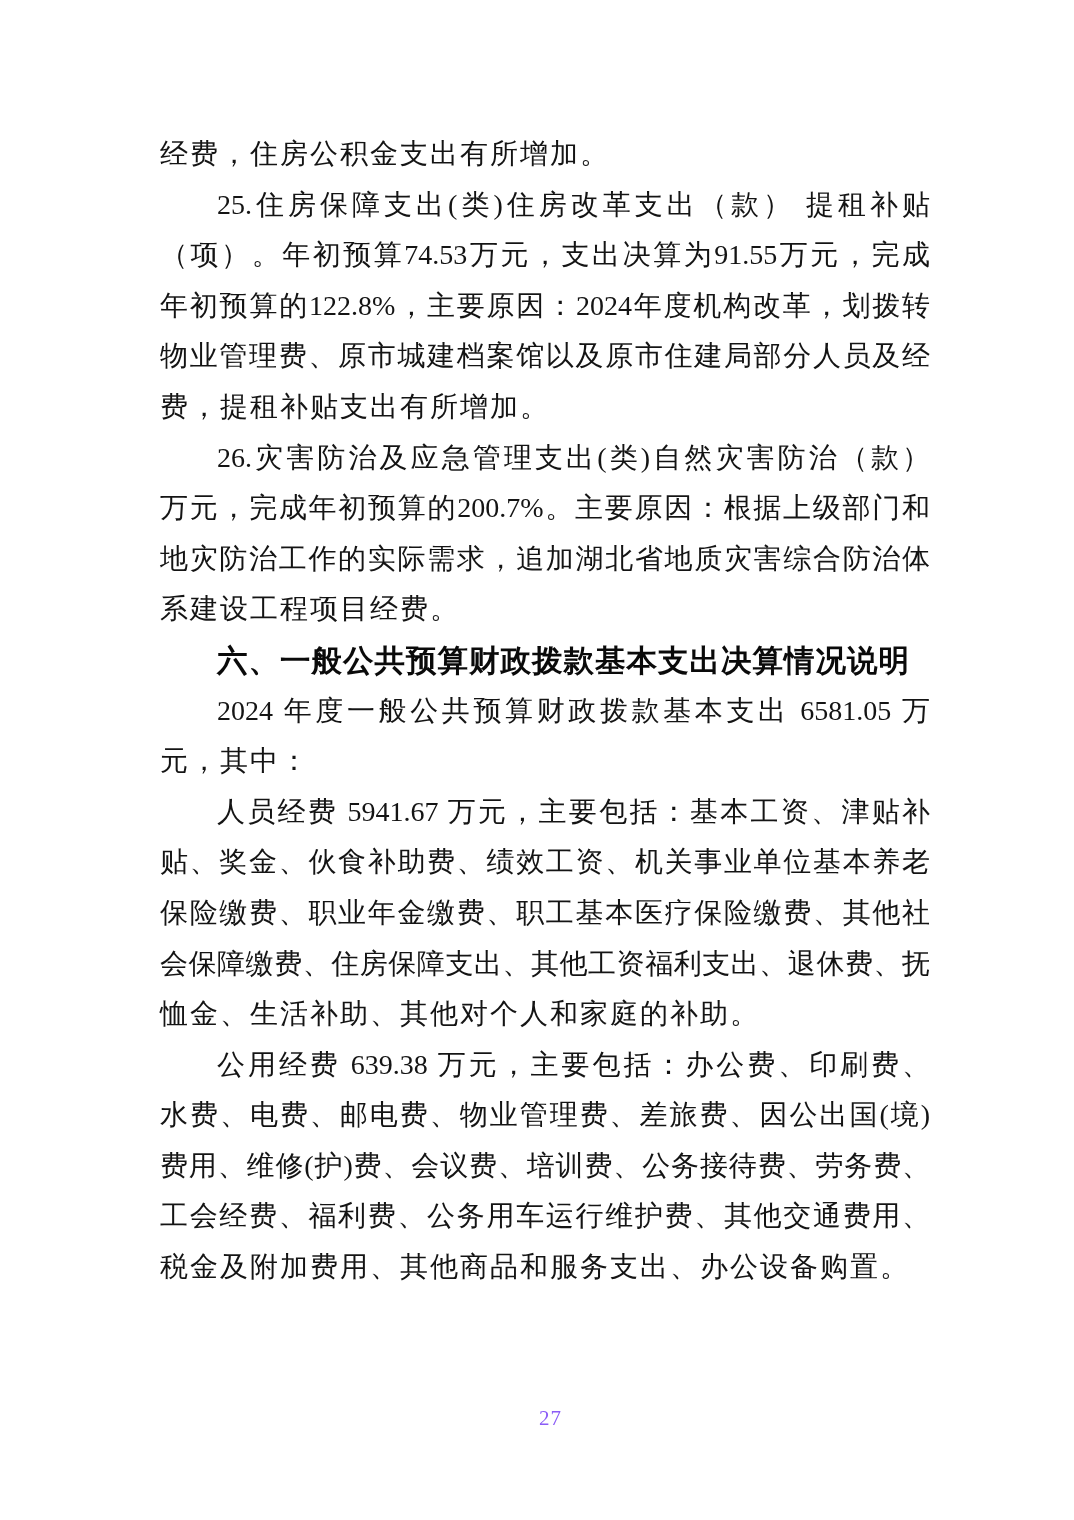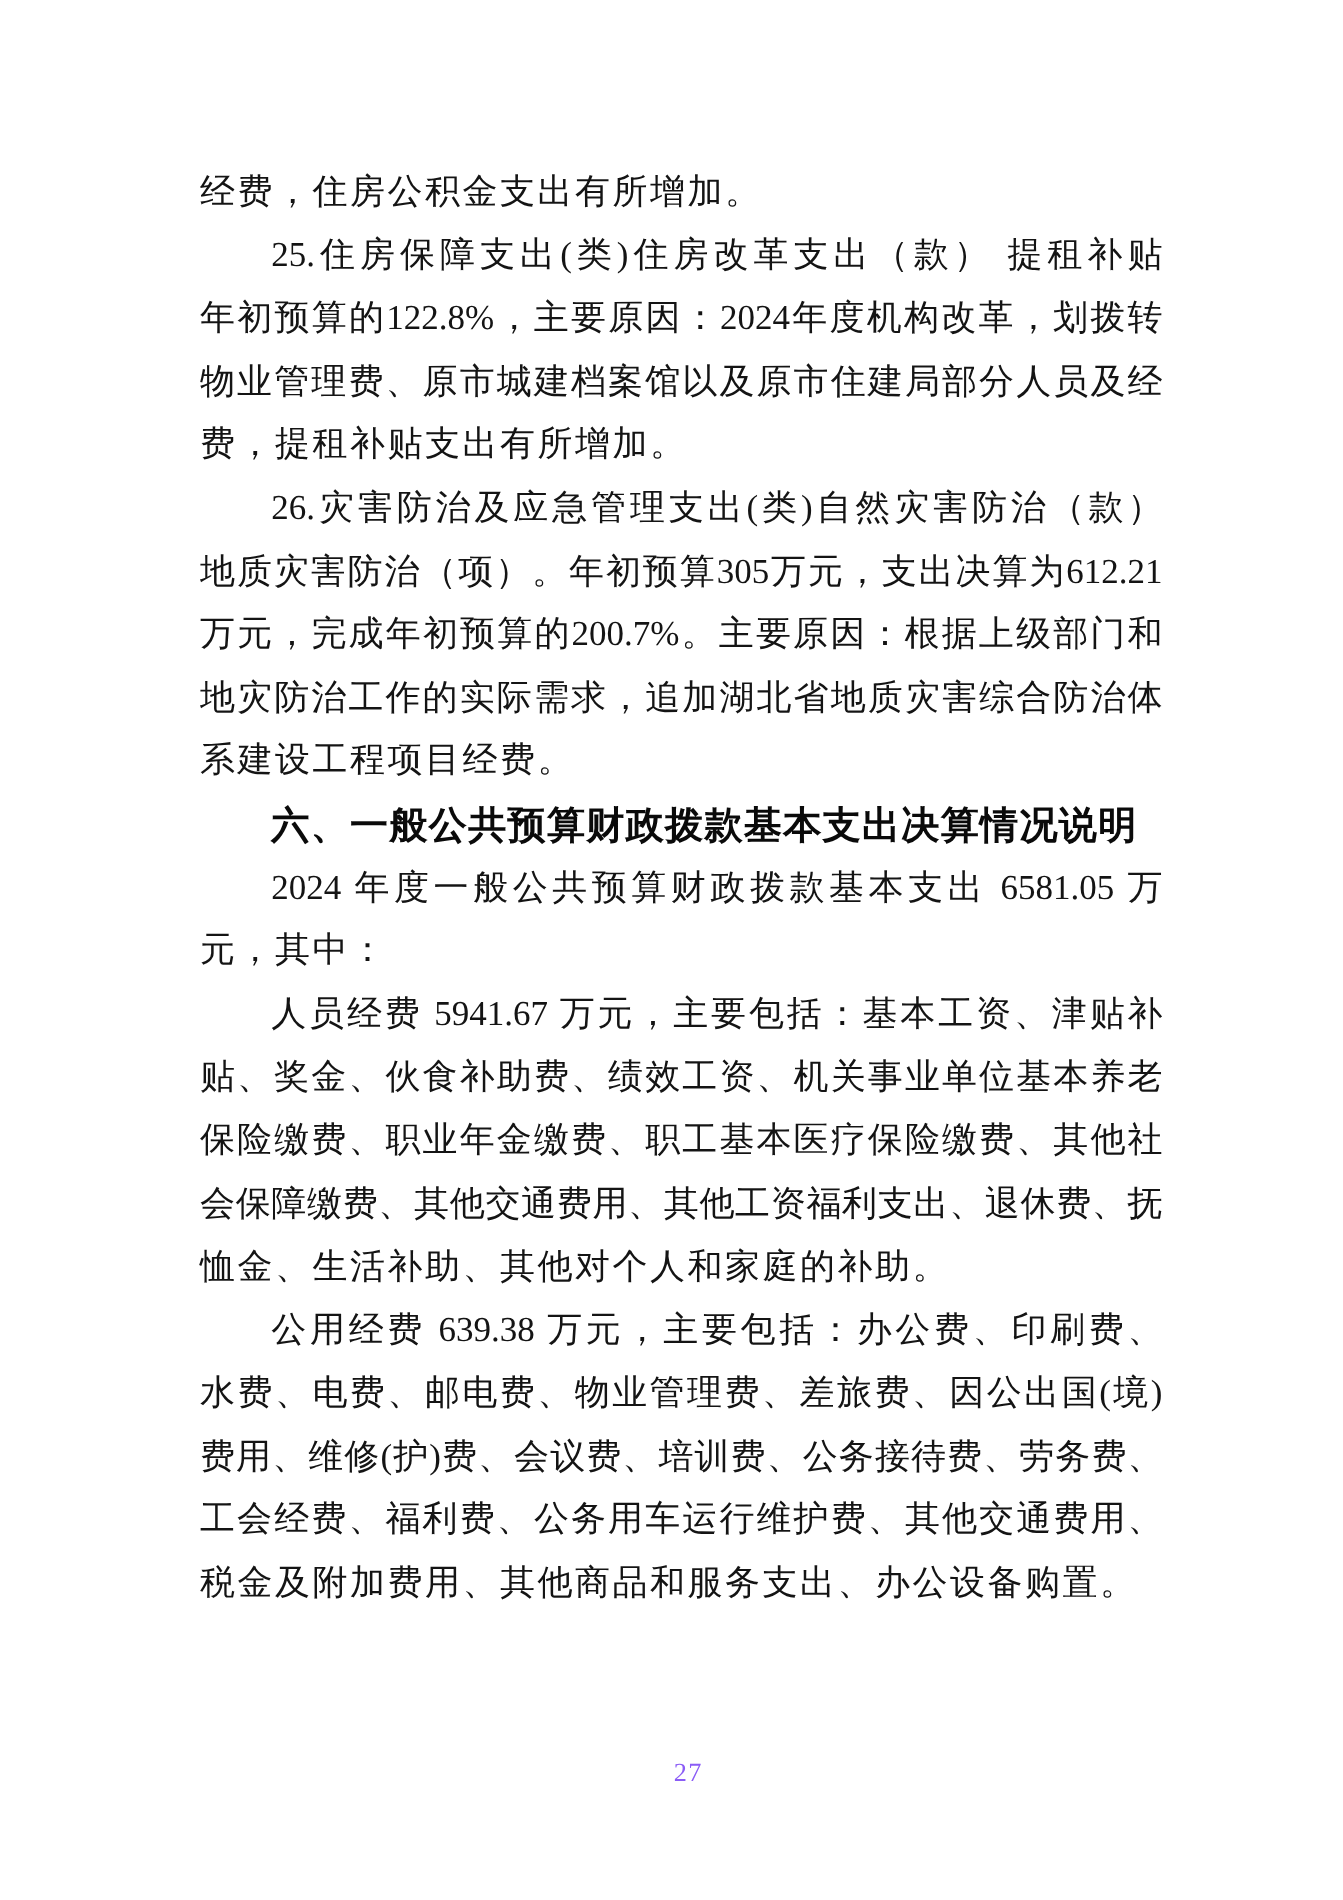--- a/index.html
+++ b/index.html
@@ -63,35 +63,35 @@
     font-family: "Liberation Serif", "DejaVu Serif", serif;
   }
 </style>
 </head>
 <body>
 
 <div class="page">
   <div class="text-block">
       <div class="line flush">经费，住房公积金支出有所增加。</div>
       <div class="line just indent">25.住房保障支出(类)住房改革支出（款） 提租补贴</div>
+      <div class="line just">（项）。年初预算74.53万元，支出决算为91.55万元，完成</div>
       <div class="line just">年初预算的122.8%，主要原因：2024年度机构改革，划拨转</div>
       <div class="line just">物业管理费、原市城建档案馆以及原市住建局部分人员及经</div>
       <div class="line flush">费，提租补贴支出有所增加。</div>
       <div class="line just indent">26.灾害防治及应急管理支出(类)自然灾害防治（款）</div>
-      <div class="line just">地质灾害防治（项）。年初预算305万元，支出决算为612.21</div>
       <div class="line just">万元，完成年初预算的200.7%。主要原因：根据上级部门和</div>
       <div class="line just">地灾防治工作的实际需求，追加湖北省地质灾害综合防治体</div>
       <div class="line flush">系建设工程项目经费。</div>
       <div class="line heading indent">六、一般公共预算财政拨款基本支出决算情况说明</div>
       <div class="line just indent">2024 年度一般公共预算财政拨款基本支出 6581.05 万</div>
       <div class="line flush">元，其中：</div>
       <div class="line just indent">人员经费 5941.67 万元，主要包括：基本工资、津贴补</div>
       <div class="line just">贴、奖金、伙食补助费、绩效工资、机关事业单位基本养老</div>
       <div class="line just">保险缴费、职业年金缴费、职工基本医疗保险缴费、其他社</div>
-      <div class="line just">会保障缴费、其他交通费用、其他工资福利支出、退休费、抚</div>
+      <div class="line just">会保障缴费、住房保障支出、其他工资福利支出、退休费、抚</div>
       <div class="line flush">恤金、生活补助、其他对个人和家庭的补助。</div>
       <div class="line just indent">公用经费 639.38 万元，主要包括：办公费、印刷费、</div>
       <div class="line just">水费、电费、邮电费、物业管理费、差旅费、因公出国(境)</div>
       <div class="line just">费用、维修(护)费、会议费、培训费、公务接待费、劳务费、</div>
       <div class="line just">工会经费、福利费、公务用车运行维护费、其他交通费用、</div>
       <div class="line flush">税金及附加费用、其他商品和服务支出、办公设备购置。</div>
     </div>
   <div class="page-number">27</div>
 </div>
 

